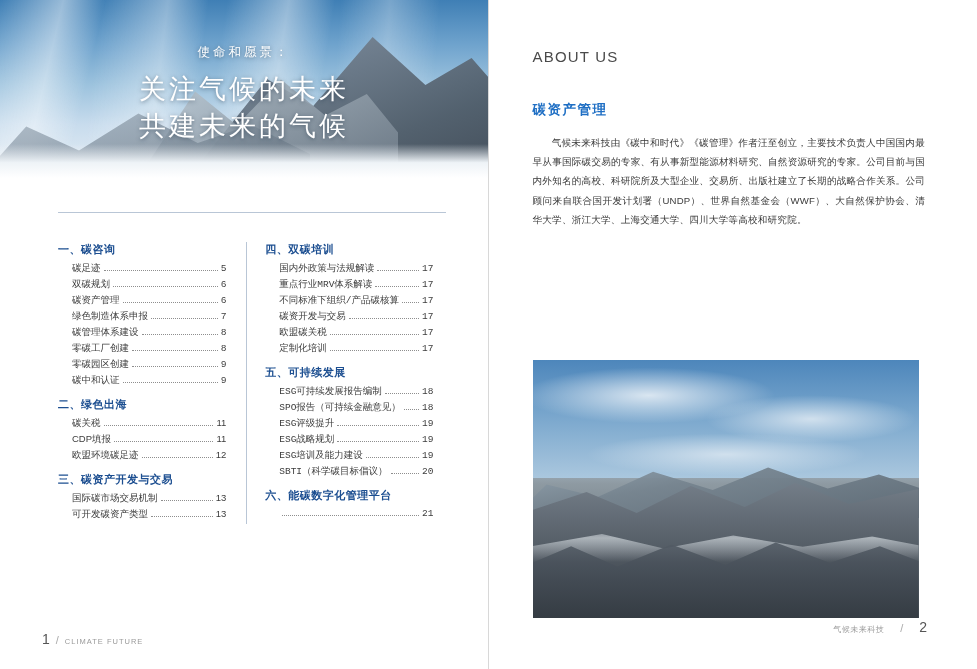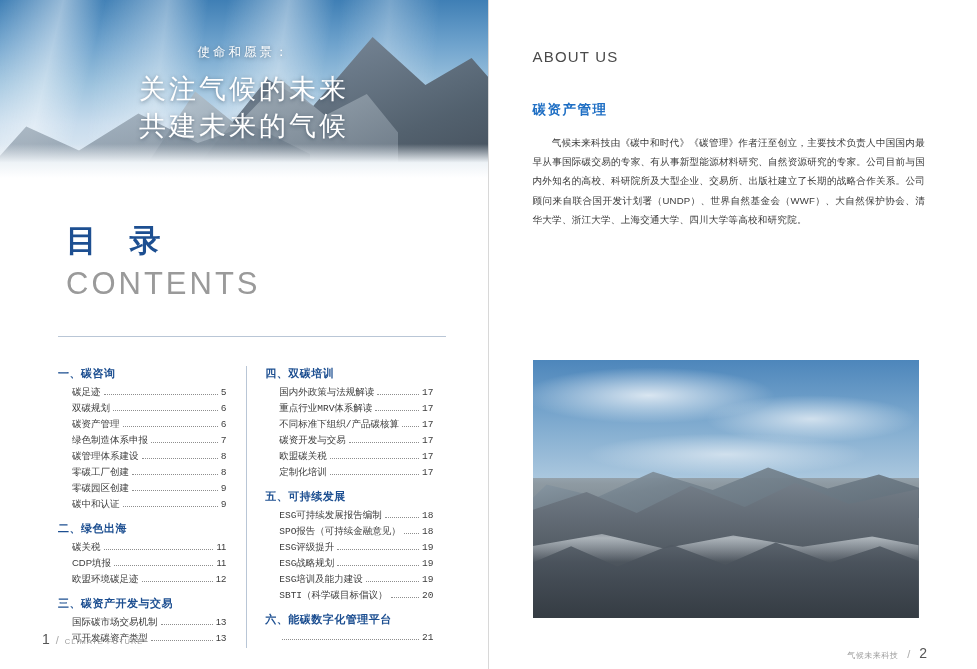--- a/index.html
+++ b/index.html
@@ -240,24 +240,24 @@
   }
   .photo .ph-snow {
     position: absolute; left: 0; right: 0; bottom: 56px; height: 40px;
     background: linear-gradient(180deg, rgba(255,255,255,.0) 0%, rgba(240,246,250,.55) 40%, rgba(255,255,255,.0) 100%);
     clip-path: polygon(0% 60%, 18% 30%, 34% 66%, 52% 34%, 70% 62%, 88% 36%, 100% 58%, 100% 100%, 0% 100%);
   }
 
   .footer-right {
     position: absolute;
     right: 50px;
-    bottom: 8px;
+    bottom: 34px;
     display: flex;
     align-items: baseline;
-    gap: 9px;
+    gap: 16px;
     color: #8a8a8a;
   }
   .footer-right .cap { font-size: 8px; color: #9a9a9a; letter-spacing: .5px; }
   .footer-right .slash { font-size: 11px; color: #aaa; }
   .footer-right .num { font-size: 14px; color: #555; }
 </style>
 </head>
 <body>
 
 <div class="spread">
@@ -270,24 +270,20 @@
       <div class="mtn-b"></div>
       <div class="mtn-c"></div>
       <div class="snowfield"></div>
       <div class="hero-text">
         <div class="hero-sub">使命和愿景：</div>
         <div class="hero-line">关注气候的未来</div>
         <div class="hero-line">共建未来的气候</div>
       </div>
     </div>
 
-    <div class="toc-head">
-      <div class="toc-cn">目  录</div>
-      <div class="toc-en">CONTENTS</div>
-    </div>
 
     <div class="toc-body">
 
       <div class="toc-col">
         <div class="sec-title">一、碳咨询</div>
         <div class="toc-item">
             <span class="t">碳足迹</span>
             <span class="dots"></span>
             <span class="pg">5</span>
           </div>

